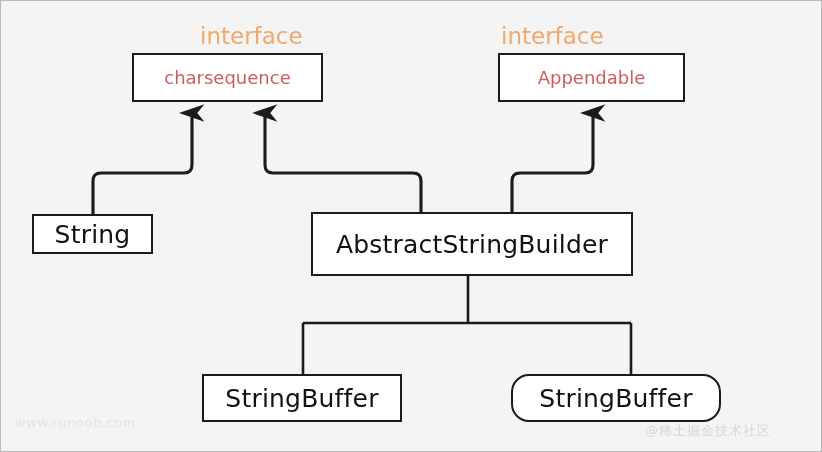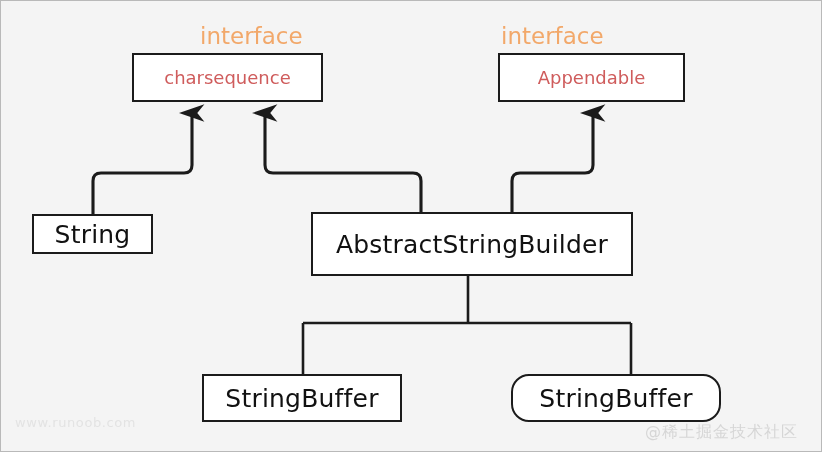--- a/index.html
+++ b/index.html
@@ -66,21 +66,21 @@
   #wm-left {
     left: 14px;
     top: 414px;
     font-size: 13px;
     color: #e3e3e3;
     letter-spacing: 0.6px;
   }
   #wm-right {
     left: 644px;
     top: 421px;
-    font-size: 16px;
+    font-size: 13px;
     color: #d6d6d6;
     letter-spacing: 1px;
   }
 
   
   #node-charsequence        { left: 131px; top: 52px;  width: 191px; height: 49px; }
   #node-appendable          { left: 497px; top: 52px;  width: 187px; height: 49px; }
   #node-string              { left: 31px;  top: 213px; width: 121px; height: 40px; }
   #node-abstractstringbuilder { left: 310px; top: 211px; width: 322px; height: 64px; }
   #node-stringbuilder       { left: 201px; top: 373px; width: 200px; height: 48px; }

